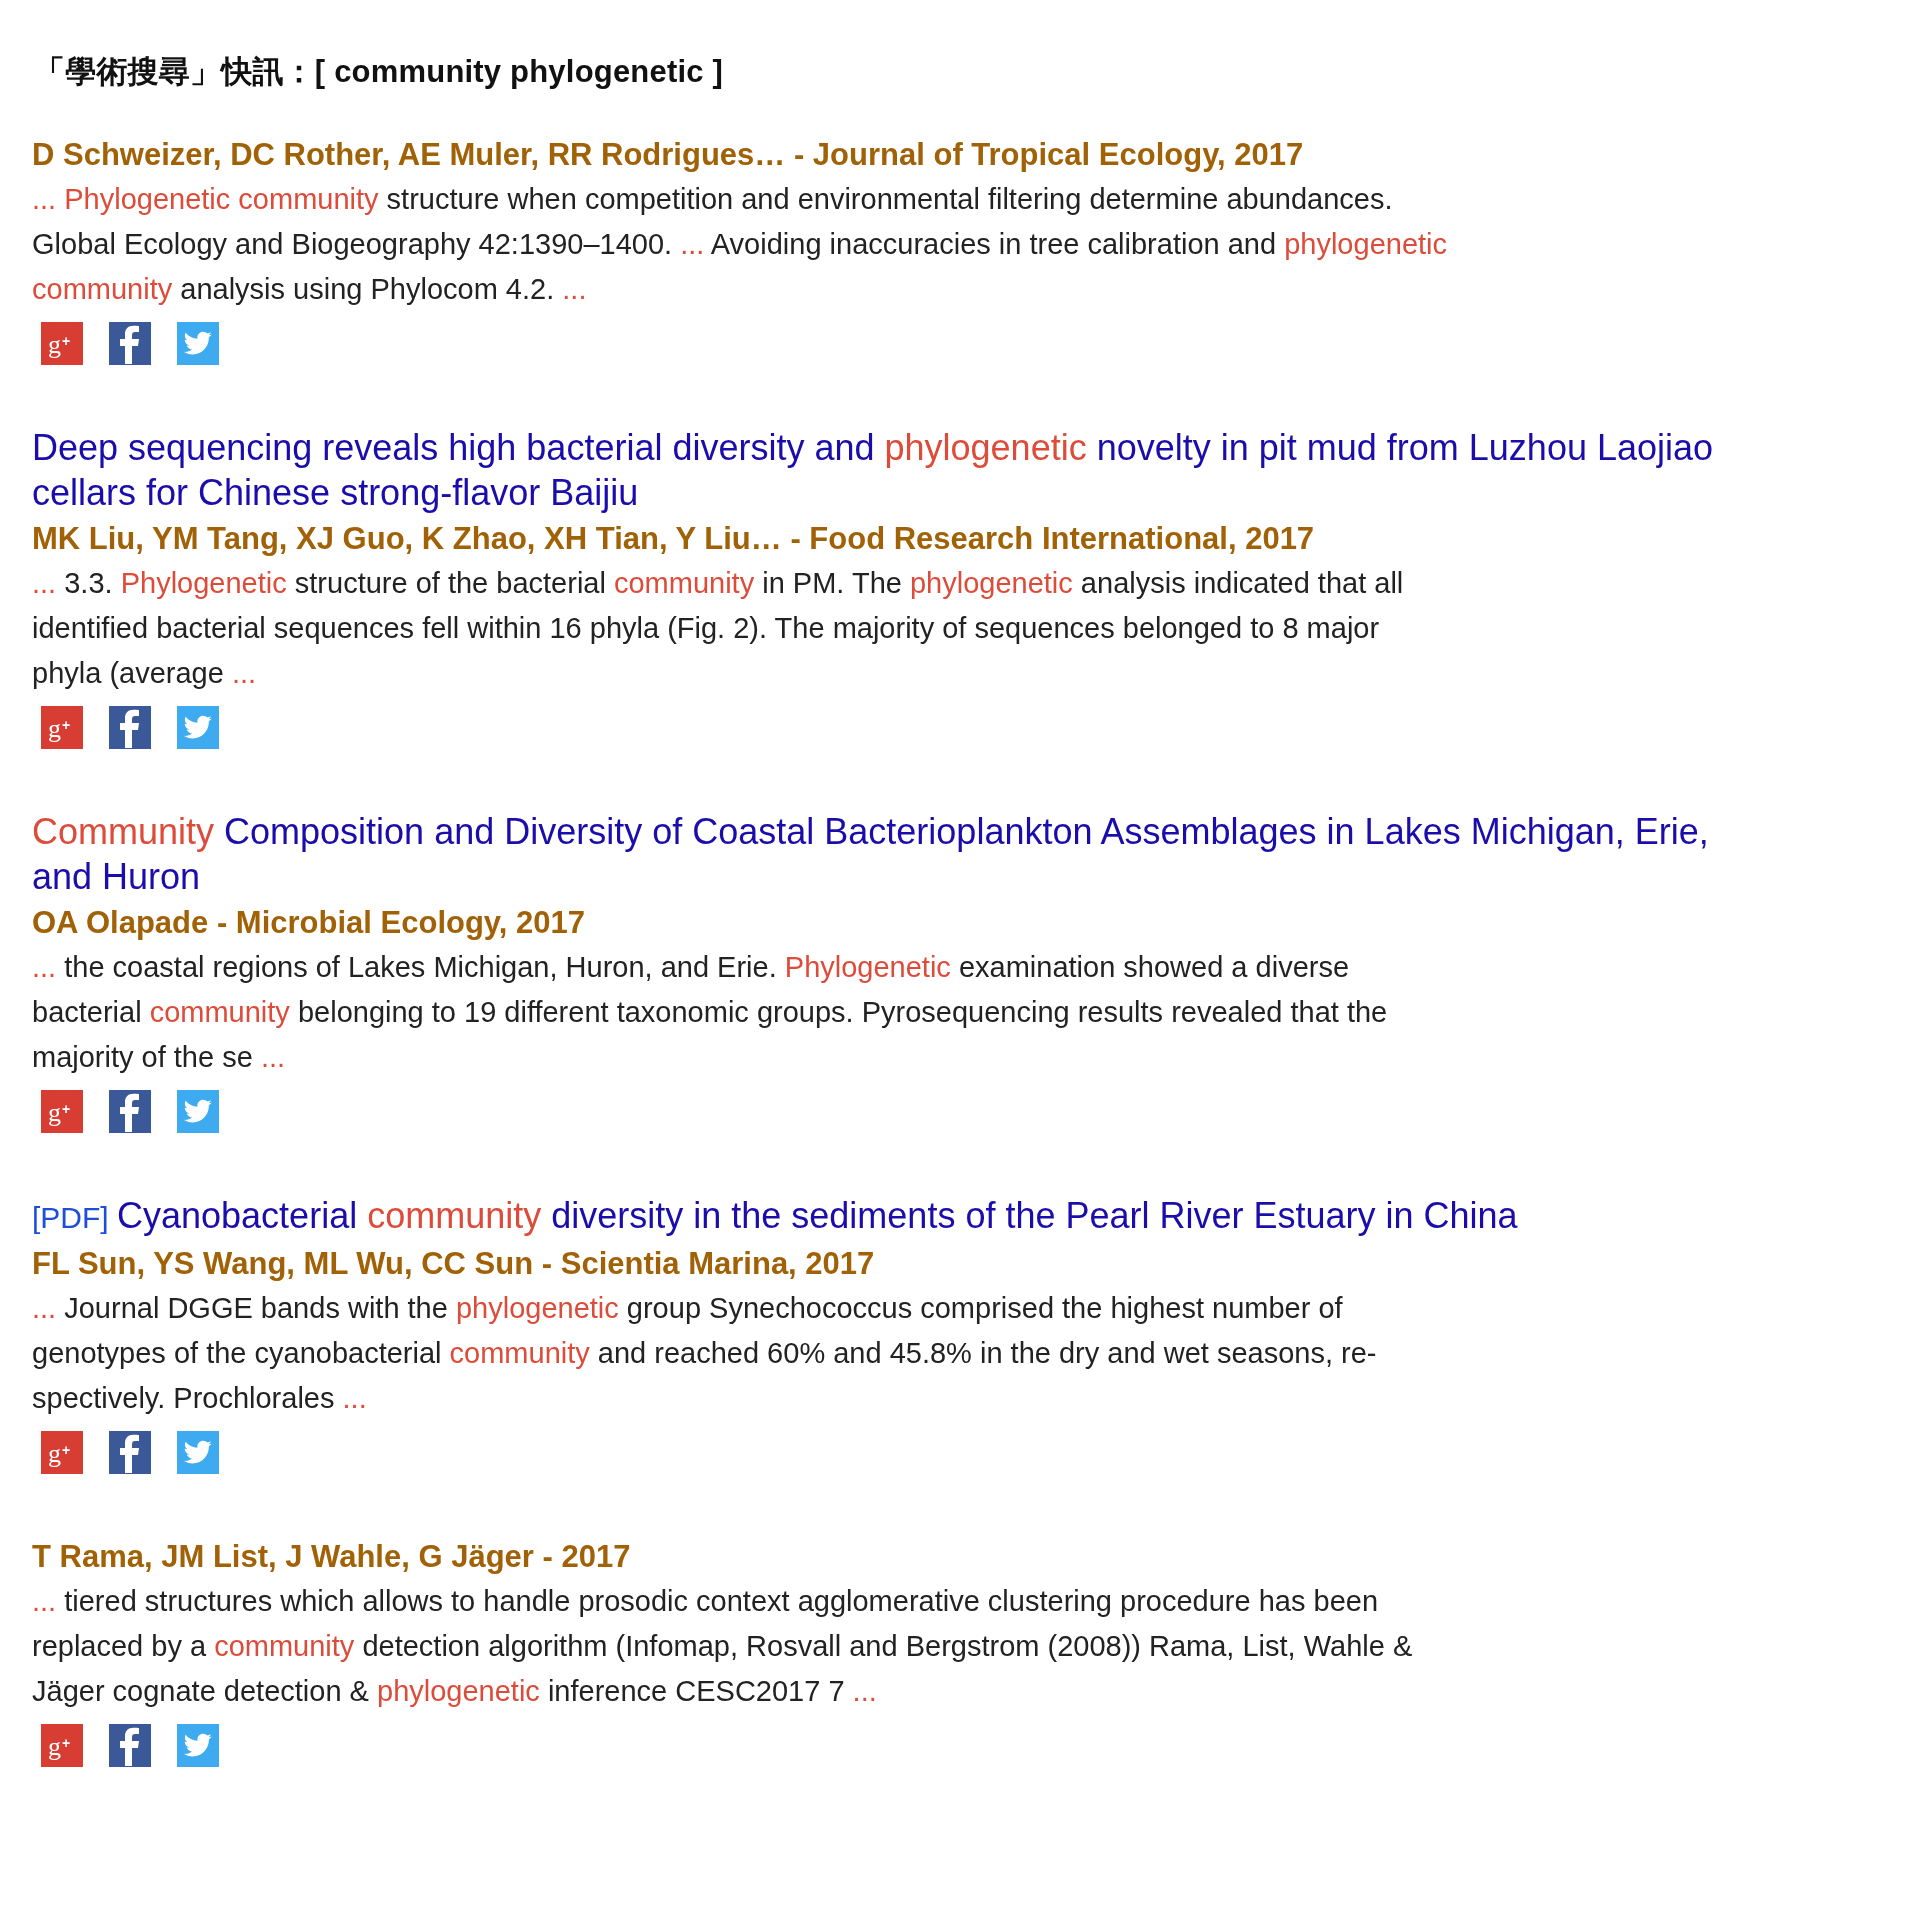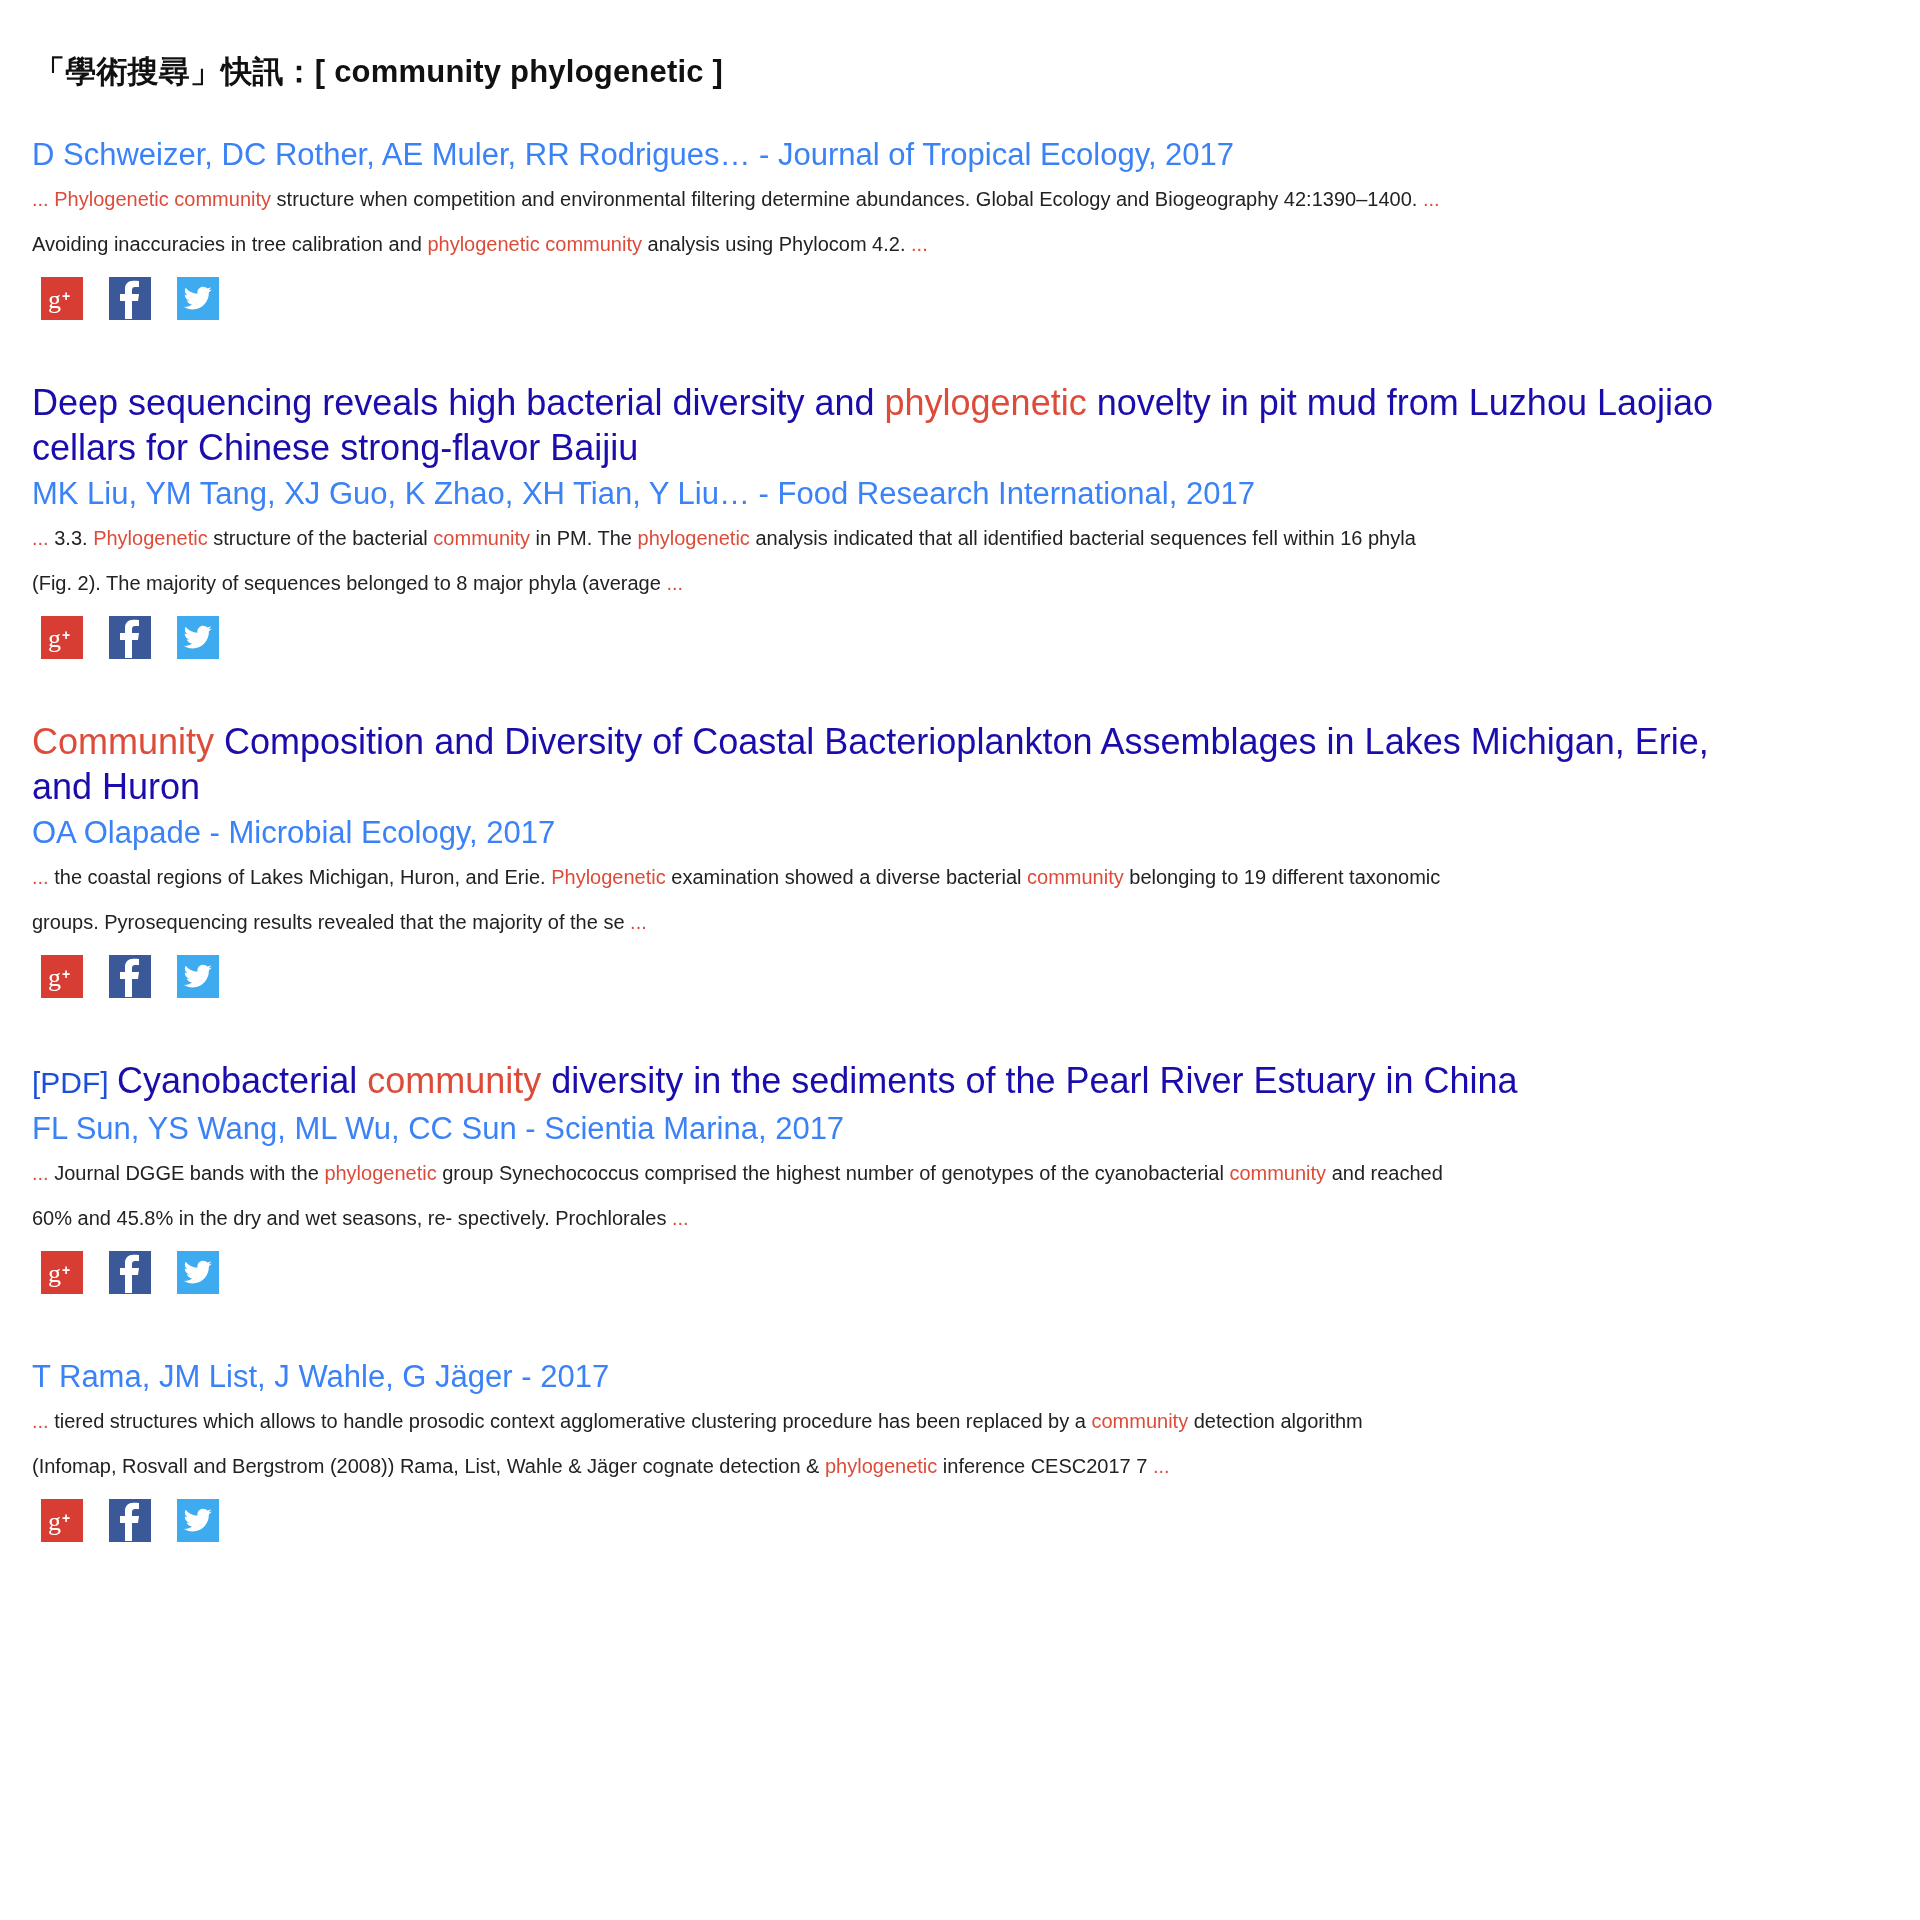--- a/index.html
+++ b/index.html
@@ -43,25 +43,26 @@
       cursor: pointer;
     }
     .title .hl { color: #dd4b39; }
     .title .pdf {
       font-size: 30px;
       color: #1d4ed8;
     }
     .authors {
       font-size: 31px;
       line-height: 45px;
-      color: #3b82f6;
+      color: #a16207;
       margin-top: 1px;
+      font-weight: bold;
     }
     .snippet {
-      font-size: 20px;
+      font-size: 29px;
       line-height: 45px;
       color: #222222;
       max-width: 1420px;
     }
     .snippet .hl { color: #dd4b39; }
     .share {
       display: flex;
       gap: 26px;
       margin-top: 10px;
       margin-left: 9px;

